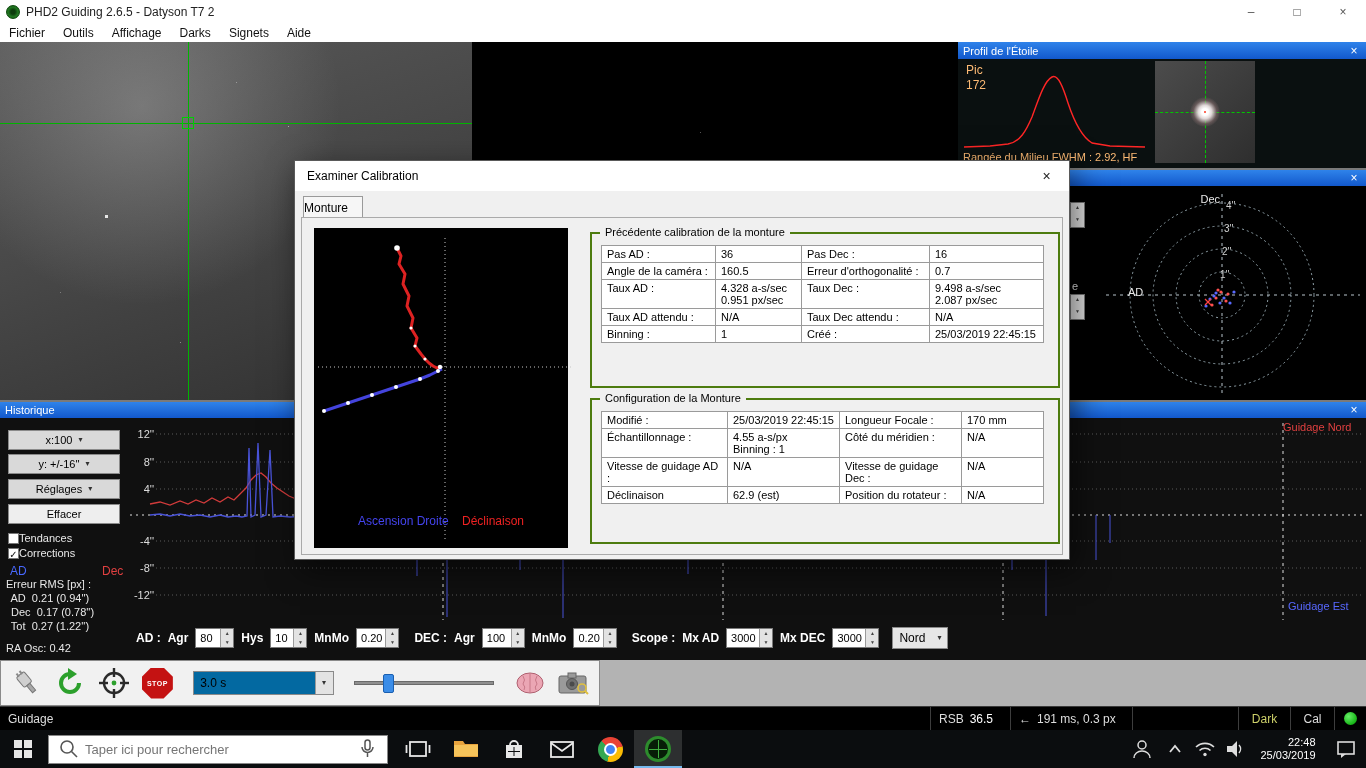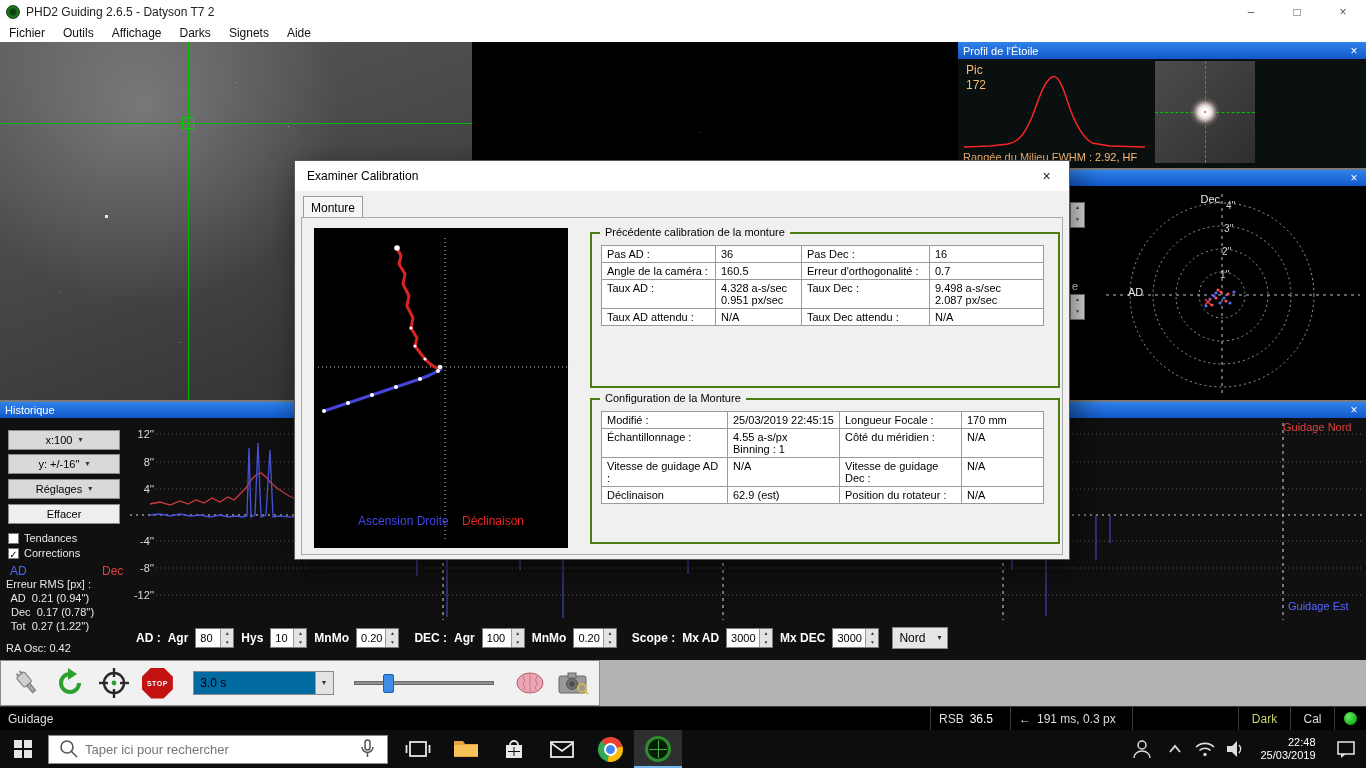--- a/index.html
+++ b/index.html
@@ -36,21 +36,21 @@
   .star-img{background:linear-gradient(135deg,#4c4c4c,#3a3a3a 60%,#2e2e2e);overflow:hidden;}
   .img-cross-v{position:absolute;left:50%;top:0;height:100%;border-left:1px dashed #00c800;}
   .img-cross-h{position:absolute;top:50%;left:0;width:100%;border-top:1px dashed #00c800;}
   .img-star{position:absolute;left:50%;top:50%;width:30px;height:30px;margin:-15px 0 0 -15px;border-radius:50%;
     background:radial-gradient(circle,#fff 0 16%,#e0d8d8 32%,rgba(150,120,120,.45) 55%,rgba(0,0,0,0) 72%);}
   .img-star::after{content:"";position:absolute;left:14px;top:14px;width:2px;height:2px;background:#ff6a5a;}
   
   .hist-btn{position:absolute;left:8px;width:112px;height:20px;background:#d9d9d9;border:1px solid #8a8a8a;
     font-size:11px;color:#000;display:flex;align-items:center;justify-content:center;gap:6px;}
   .dd-glyph{font-size:8px;color:#333;line-height:8px;}
-  .chk-row{position:absolute;left:8px;display:flex;align-items:center;gap:5px;color:#e8e8e8;font-size:11px;}
+  .chk-row{position:absolute;left:8px;display:flex;align-items:center;color:#e8e8e8;font-size:11px;}
   .chk-box{width:11px;height:11px;background:#fff;border:1px solid #777;font-size:10px;line-height:11px;color:#111;text-align:center;}
   .stat-text{position:absolute;color:#e8e8e8;font-size:11px;white-space:pre;}
   .tick-label{position:absolute;width:28px;text-align:right;color:#ddd;font-size:11px;}
   
   .params-bar{display:flex;align-items:center;gap:7px;color:#fff;font-size:12px;font-weight:bold;}
   .spinbox{display:flex;height:20px;background:#fff;border:1px solid #7a7a7a;}
   .spinbox .val{padding:3px 3px 0 4px;font-weight:normal;color:#000;font-size:11px;text-align:left;}
   .spinner{width:13px;display:flex;flex-direction:column;border-left:1px solid #9a9a9a;background:#e3e3e3;}
   .spinner span{flex:1;font-size:5px;line-height:9px;text-align:center;color:#444;}
   .nord-dropdown{display:flex;align-items:center;height:22px;background:#e6e6e6;border:1px solid #8a8a8a;padding:0 6px;color:#000;font-weight:normal;font-size:12px;gap:12px;}
@@ -79,21 +79,21 @@
   .phd2-task-icon{width:26px;height:26px;border-radius:50%;background:#071d07;border:3px solid #2d8c2d;position:relative;}
   .phd2-task-icon::before{content:"";position:absolute;left:50%;top:1px;bottom:1px;width:1px;background:#3fae3f;}
   .phd2-task-icon::after{content:"";position:absolute;top:50%;left:1px;right:1px;height:1px;background:#3fae3f;}
   .task-active{background:rgba(255,255,255,.14);box-shadow:inset 0 -2px 0 #76b9ed;}
   .tray-clock{color:#fff;font-size:11px;line-height:13px;text-align:right;}
   
   .dialog{left:294px;top:160px;width:776px;height:400px;background:#f0f0f0;border:1px solid #5a5a5a;box-shadow:6px 10px 30px rgba(0,0,0,.55);z-index:50;}
   .dlg-titlebar{position:absolute;left:0;top:0;right:0;height:30px;background:#fff;display:flex;align-items:center;}
   .dlg-title{font-size:12px;color:#000;padding-left:12px;}
   .dlg-close{margin-left:auto;width:45px;height:30px;display:flex;align-items:center;justify-content:center;font-size:14px;color:#222;}
-  .dlg-tab{position:absolute;left:8px;top:35px;width:60px;height:22px;background:#f6f6f6;border:1px solid #9a9a9a;border-bottom:none;font-size:12px;color:#000;display:flex;align-items:center;justify-content:center;}
+  .dlg-tab{position:absolute;left:8px;top:35px;width:60px;height:22px;background:#f6f6f6;border:1px solid #9a9a9a;border-bottom:none;font-size:12px;color:#000;display:flex;align-items:center;}
   .dlg-tabpanel{position:absolute;left:6px;top:56px;width:762px;height:338px;border:1px solid #aaa;background:#f0f0f0;}
   .cal-plot{position:absolute;left:12px;top:10px;width:254px;height:320px;background:#000;}
   .plot-label{position:absolute;font-size:12px;}
   .cal-group{position:absolute;border:2px solid #4d7c0f;}
   .cal-group-title{position:absolute;top:-8px;left:8px;background:#f0f0f0;padding:0 5px;font-size:11px;color:#000;}
   .cal-table{border-collapse:collapse;position:absolute;left:9px;top:11px;background:#fff;table-layout:fixed;}
   .cal-table td{border:1px solid #9a9a9a;font-size:11px;padding:2px 5px;vertical-align:top;white-space:pre-line;color:#000;height:15px;overflow:hidden;}
 </style>
 </head>
 <body>
@@ -605,20 +605,26 @@
           <td>Taux Dec :</td>
           <td>9.498 a-s/sec
 2.087 px/sec</td>
         </tr>
         <tr>
           <td>Taux AD attendu :</td>
           <td>N/A</td>
           <td>Taux Dec attendu :</td>
           <td>N/A</td>
         </tr>
+        <tr>
+          <td>Binning :</td>
+          <td>1</td>
+          <td>Créé :</td>
+          <td>25/03/2019 22:45:15</td>
+        </tr>
       </tbody>
         </table>
     </div>
 
     <div class="cal-group" style="left:288px;top:180px;width:470px;height:146px;">
       <span class="cal-group-title">Configuration de la Monture</span>
       <table class="cal-table">
         <colgroup>
             <col style="width:126px">
             <col style="width:112px">

